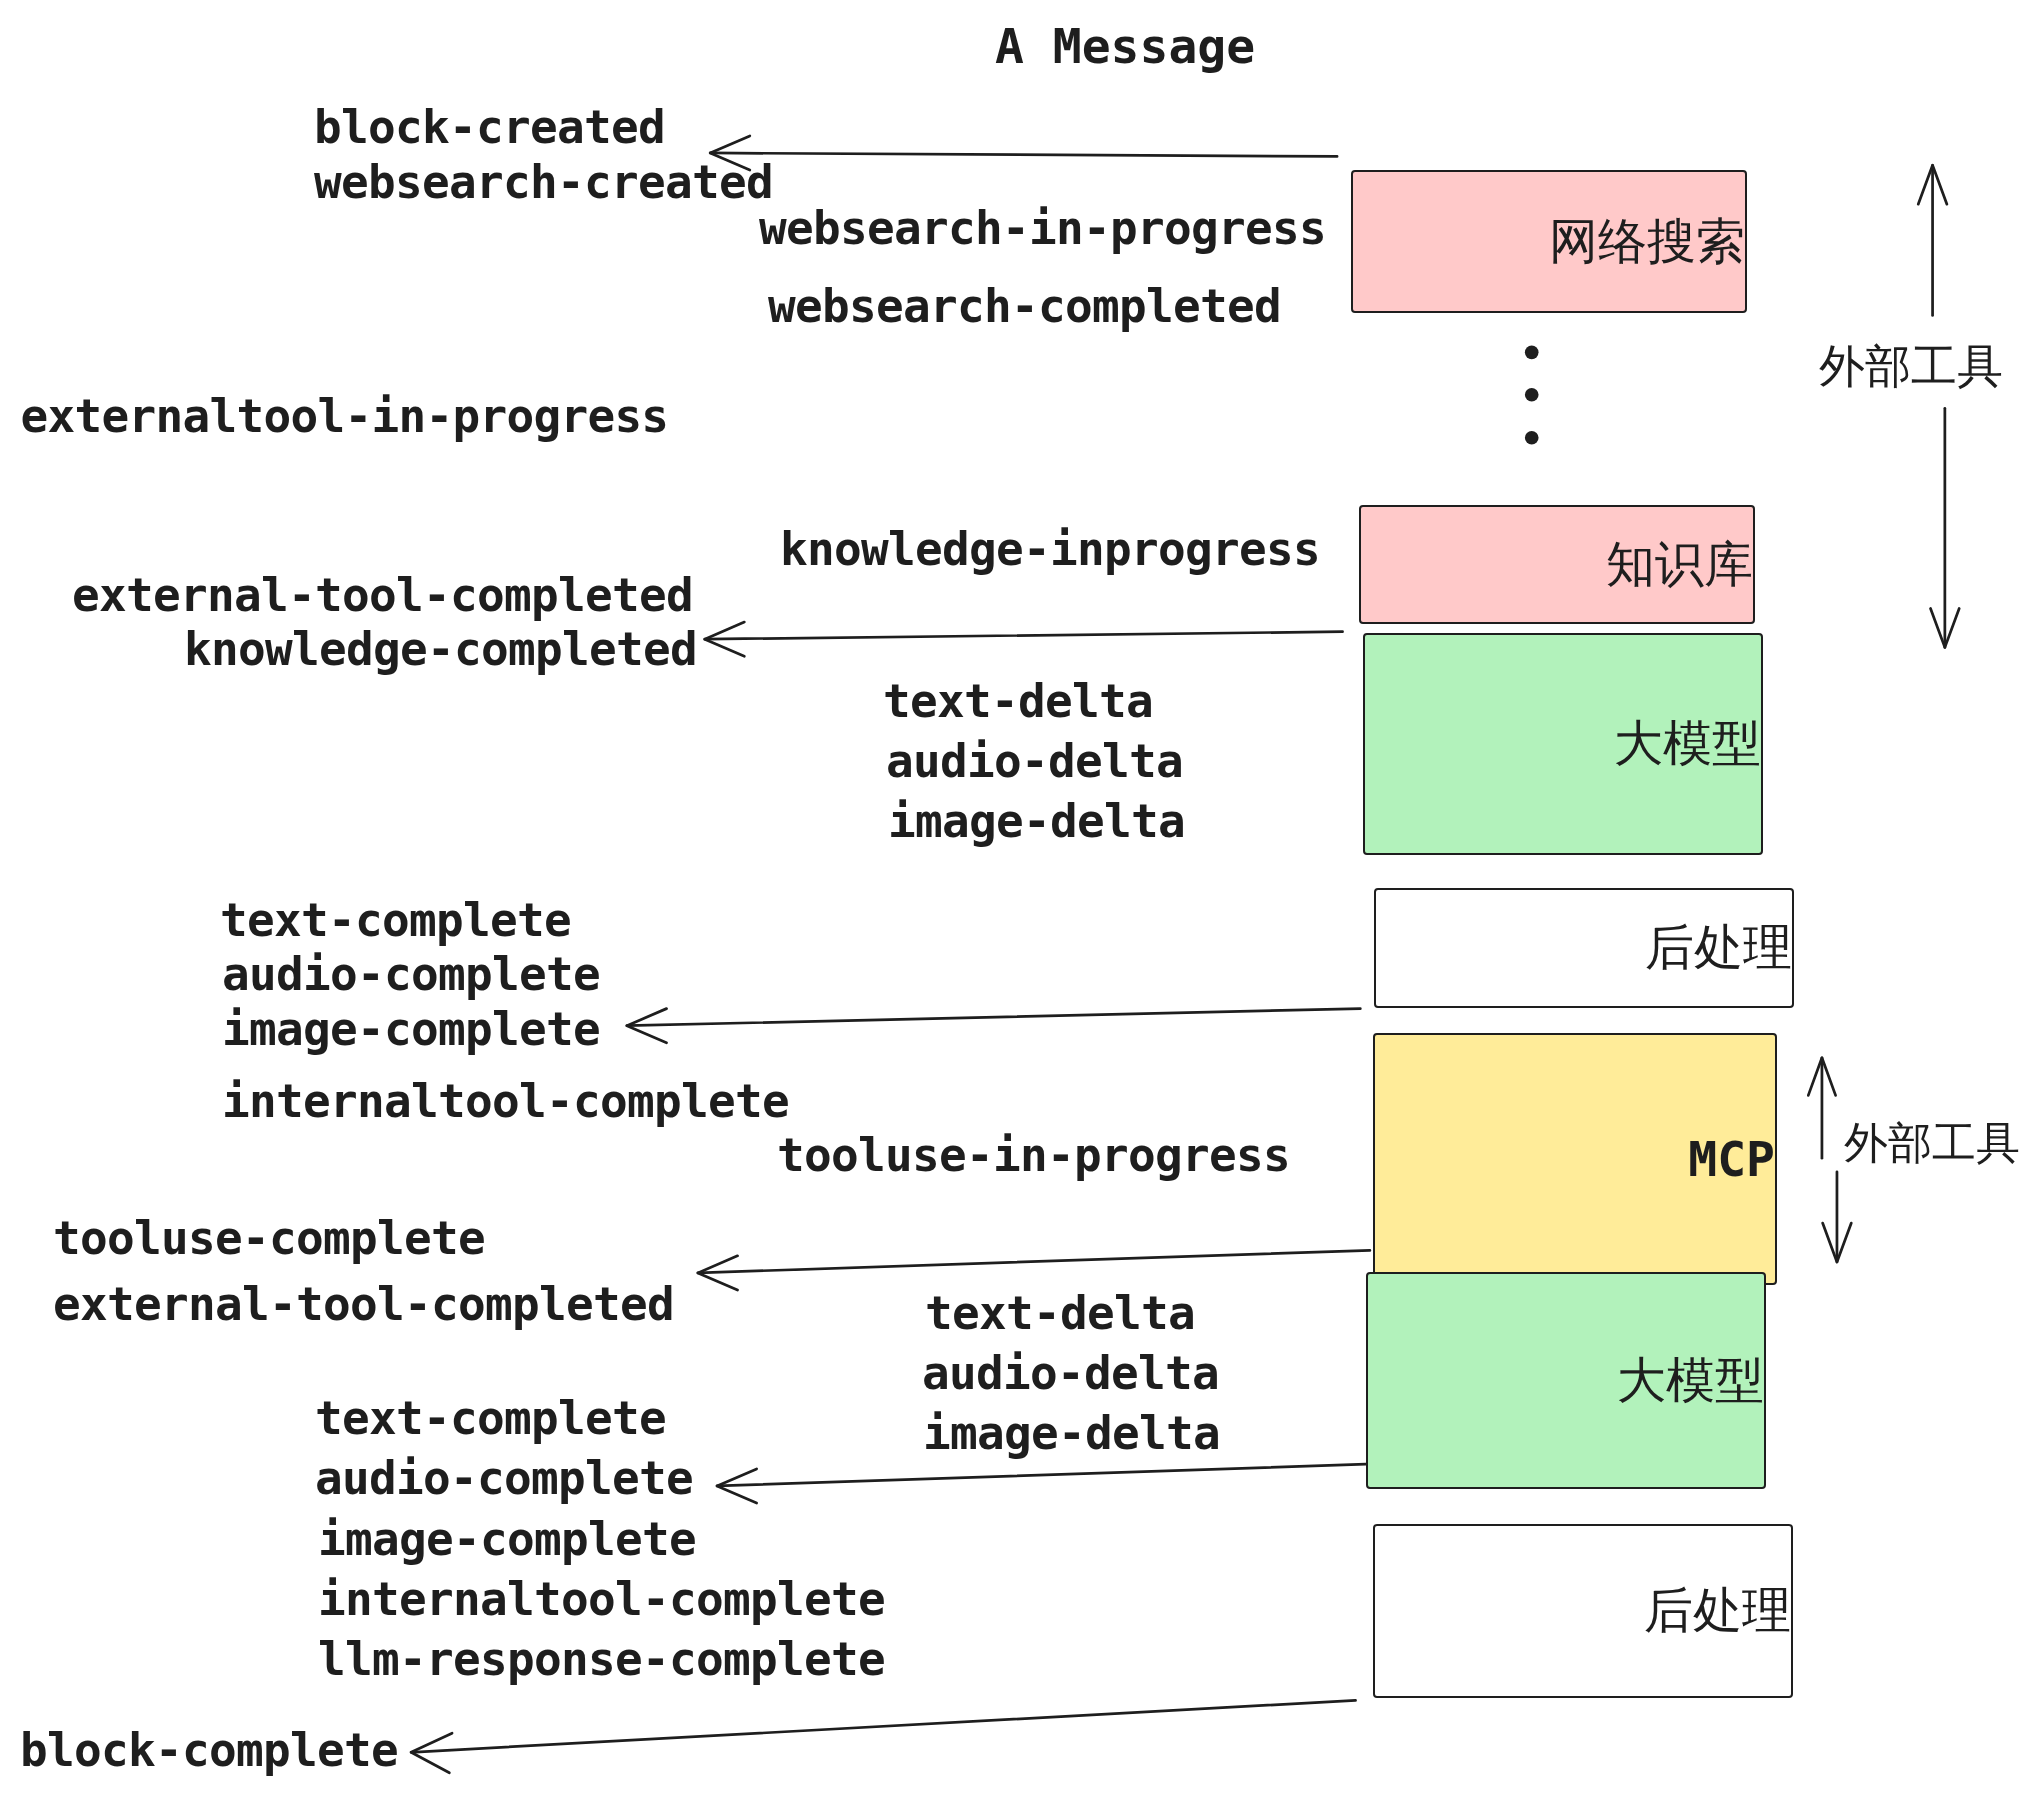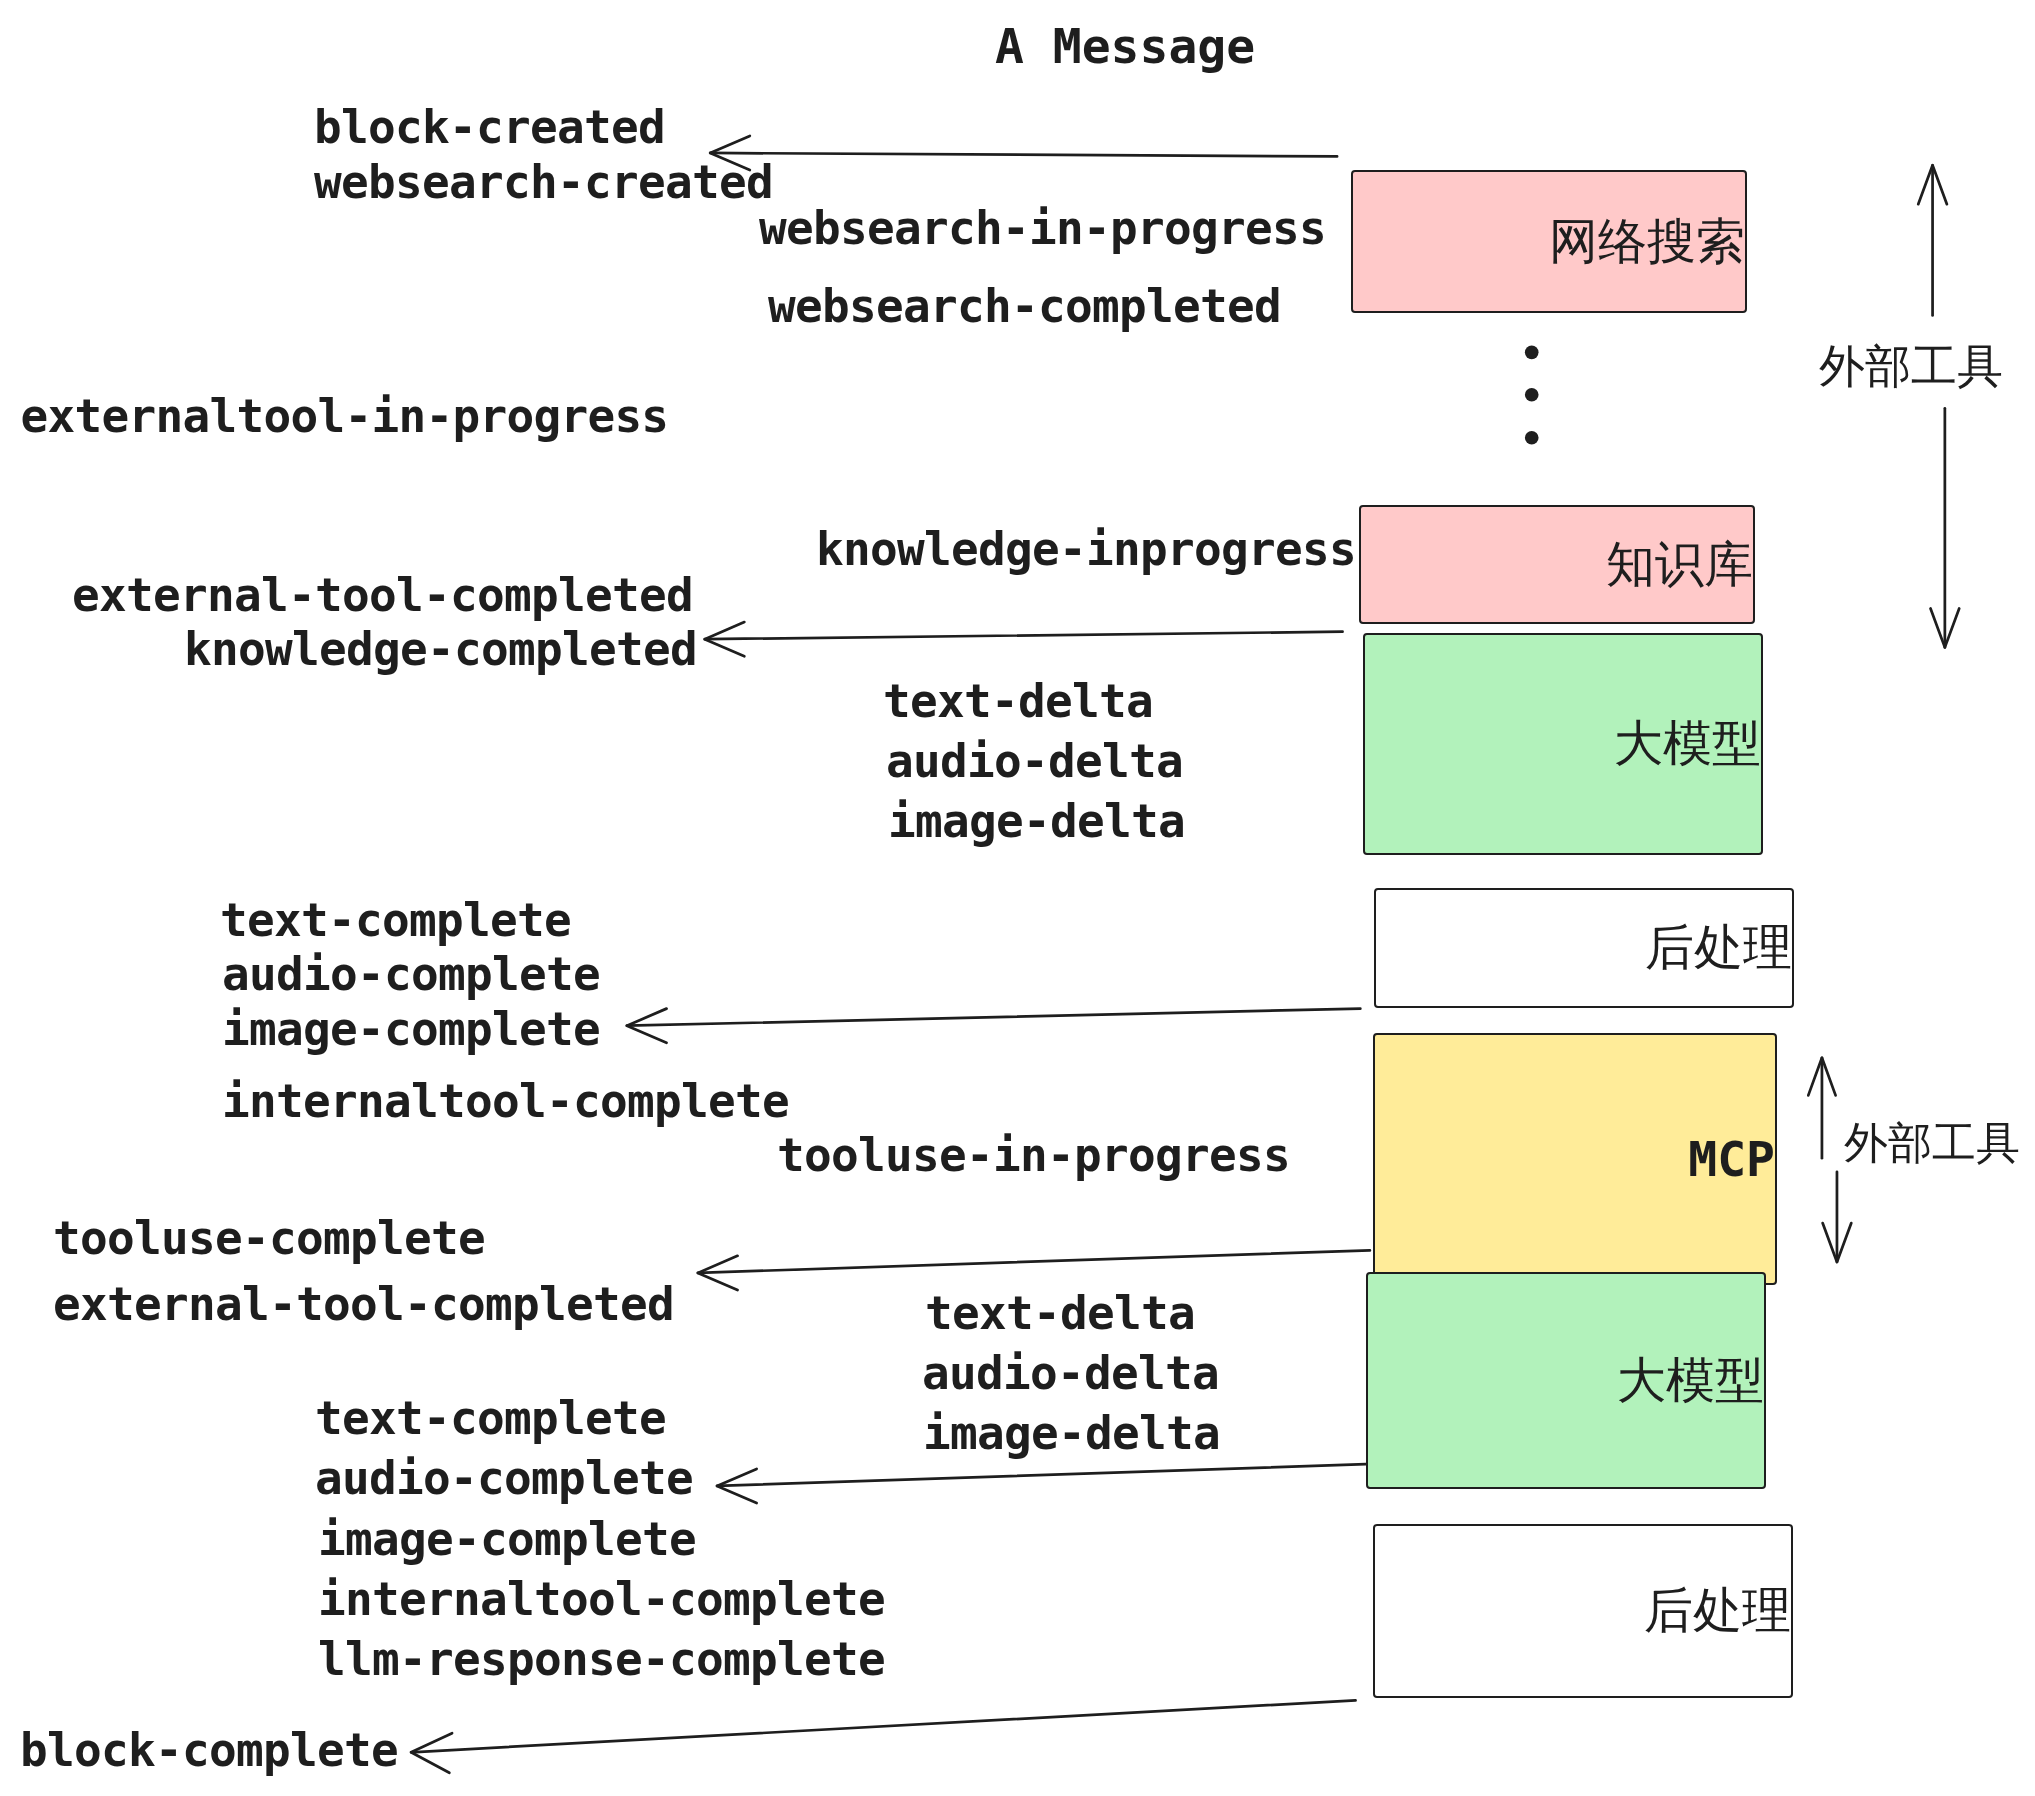--- a/index.html
+++ b/index.html
@@ -76,21 +76,21 @@
 
 <div class="canvas">
 
   <div class="title" style="left:975px;top:18px;margin-left:20px;">A Message</div>
 
   <div class="evt" style="left:314px;top:104px;">block-created</div>
   <div class="evt" style="left:314px;top:159px;">websearch-created</div>
   <div class="evt" style="left:759px;top:205px;">websearch-in-progress</div>
   <div class="evt" style="left:768px;top:283px;">websearch-completed</div>
   <div class="evt" style="left:20.5px;top:393px;">externaltool-in-progress</div>
-  <div class="evt" style="left:780px;top:526px;margin-left:36px;">knowledge-inprogress</div>
+  <div class="evt" style="left:780px;top:526px;">knowledge-inprogress</div>
   <div class="evt" style="left:72px;top:572px;">external-tool-completed</div>
   <div class="evt" style="left:184px;top:626px;">knowledge-completed</div>
   <div class="evt" style="left:883px;top:678px;">text-delta</div>
   <div class="evt" style="left:886px;top:738px;">audio-delta</div>
   <div class="evt" style="left:888px;top:798px;">image-delta</div>
   <div class="evt" style="left:220px;top:897px;">text-complete</div>
   <div class="evt" style="left:222px;top:951px;">audio-complete</div>
   <div class="evt" style="left:222px;top:1006px;">image-complete</div>
   <div class="evt" style="left:222px;top:1078px;">internaltool-complete</div>
   <div class="evt" style="left:777px;top:1132px;">tooluse-in-progress</div>

